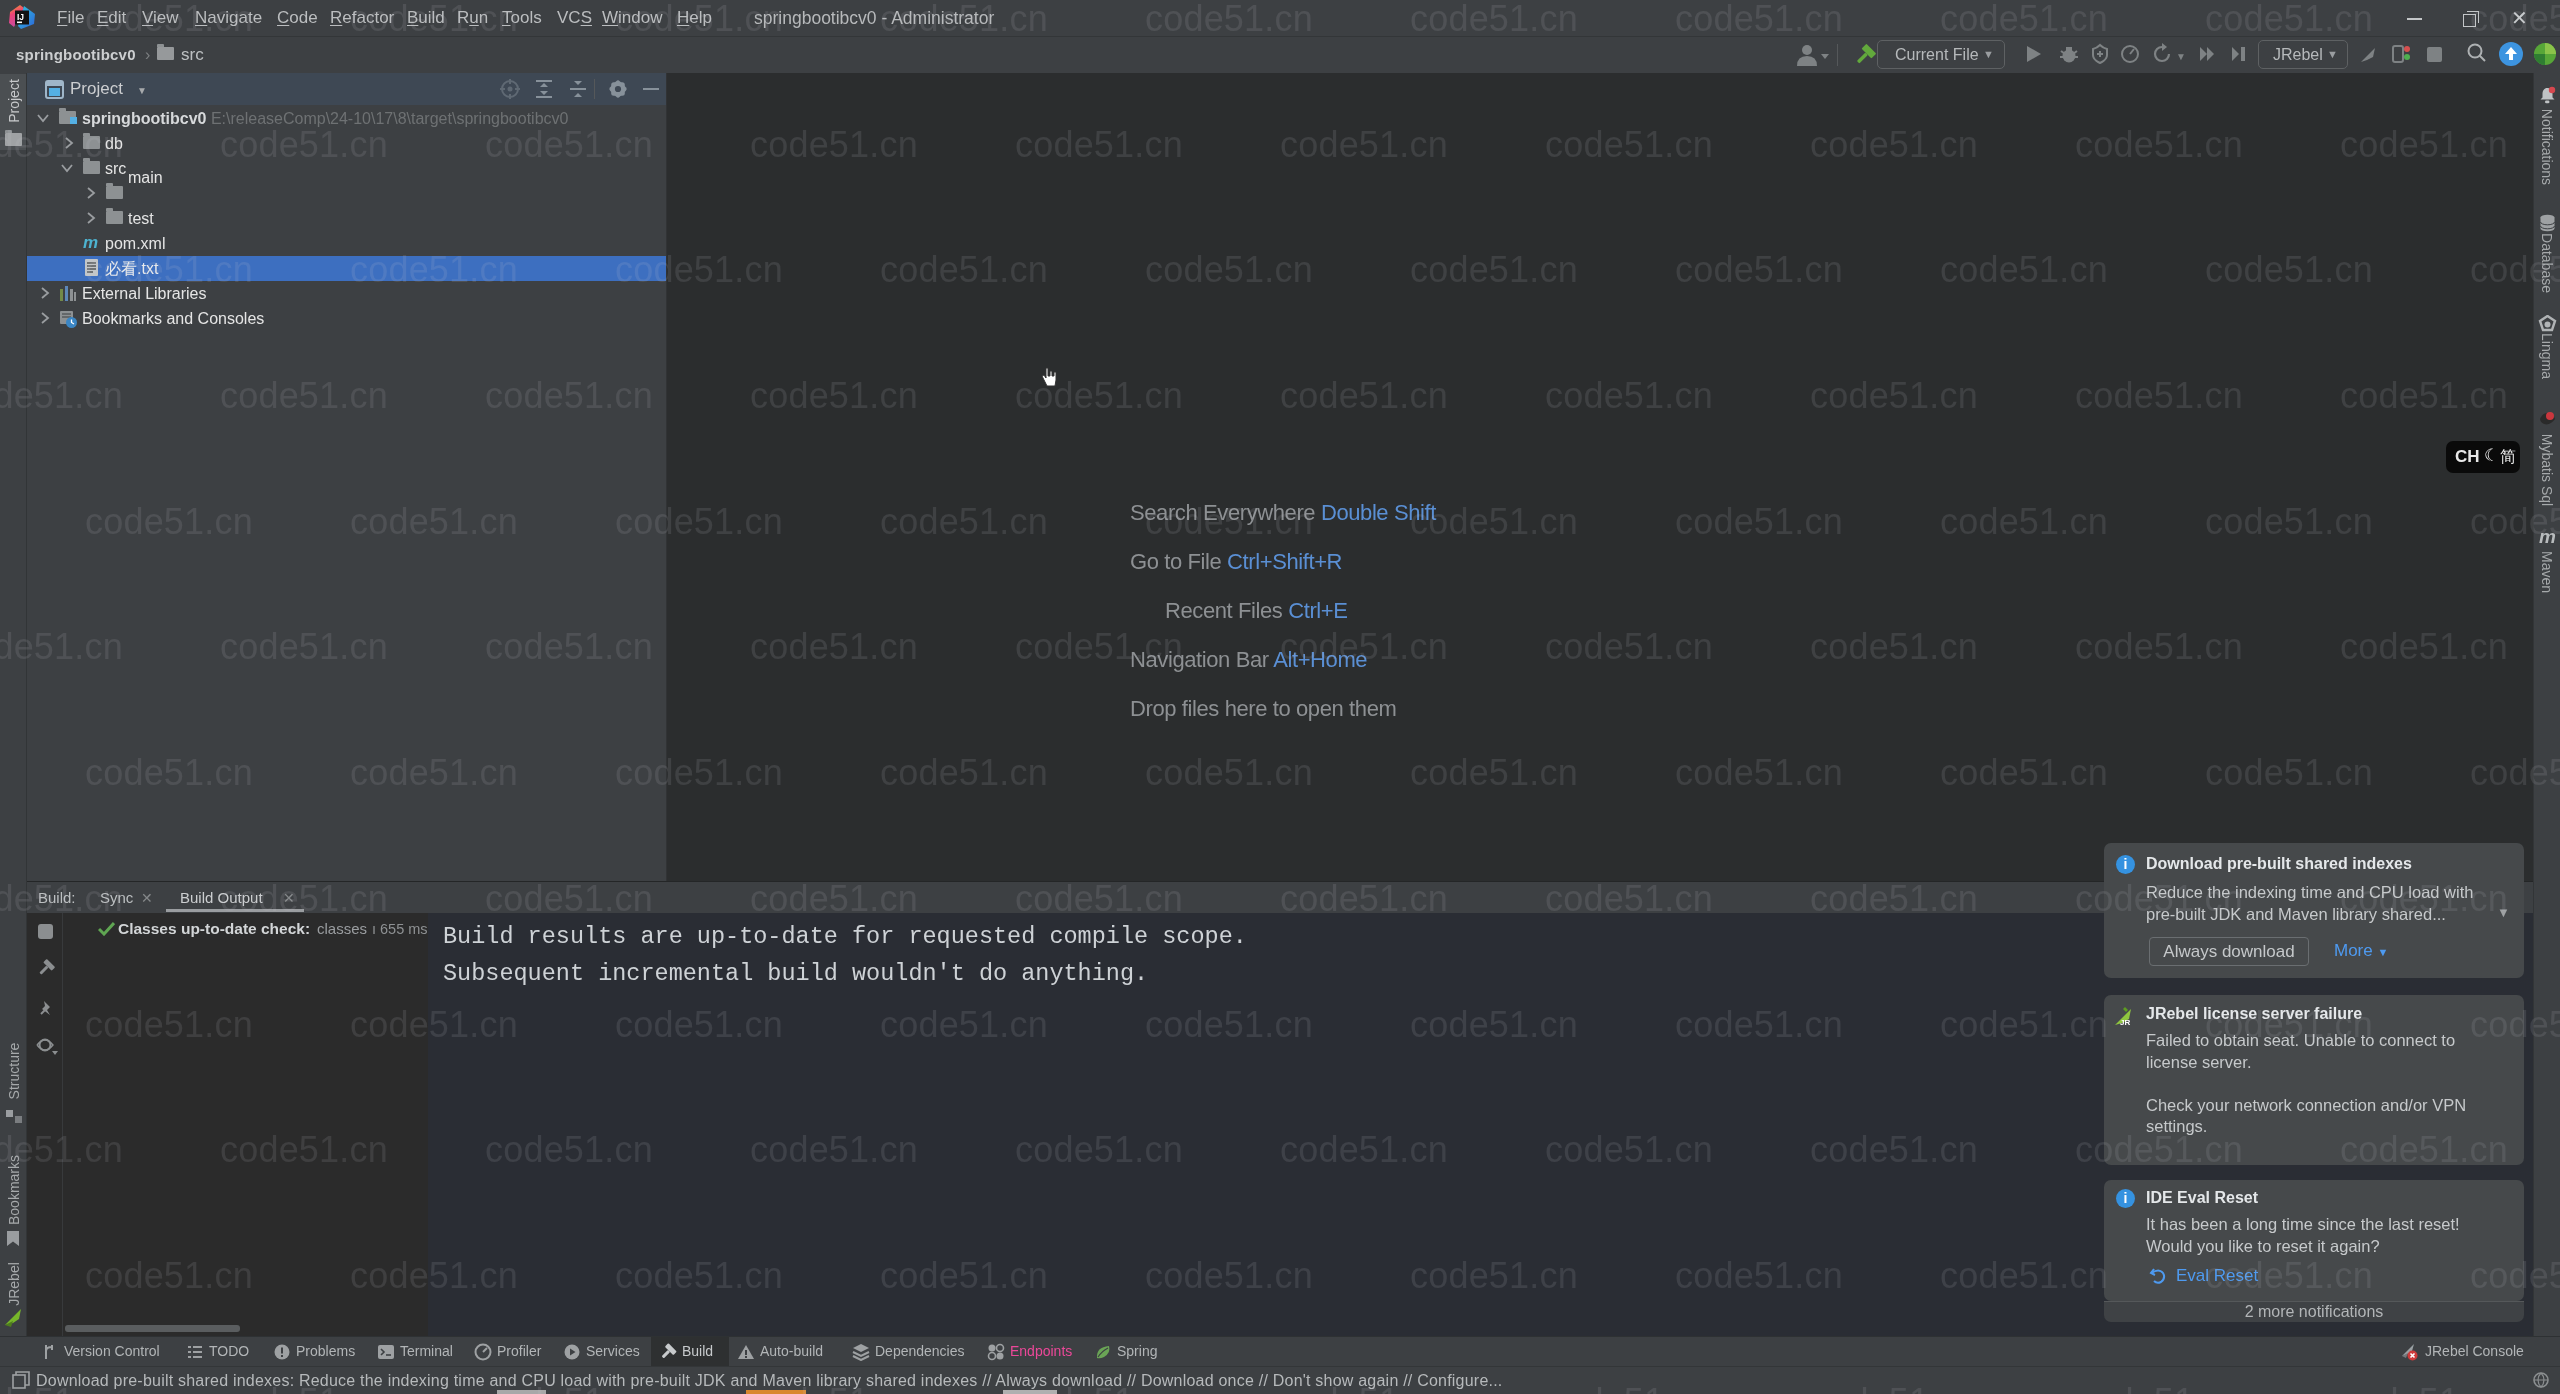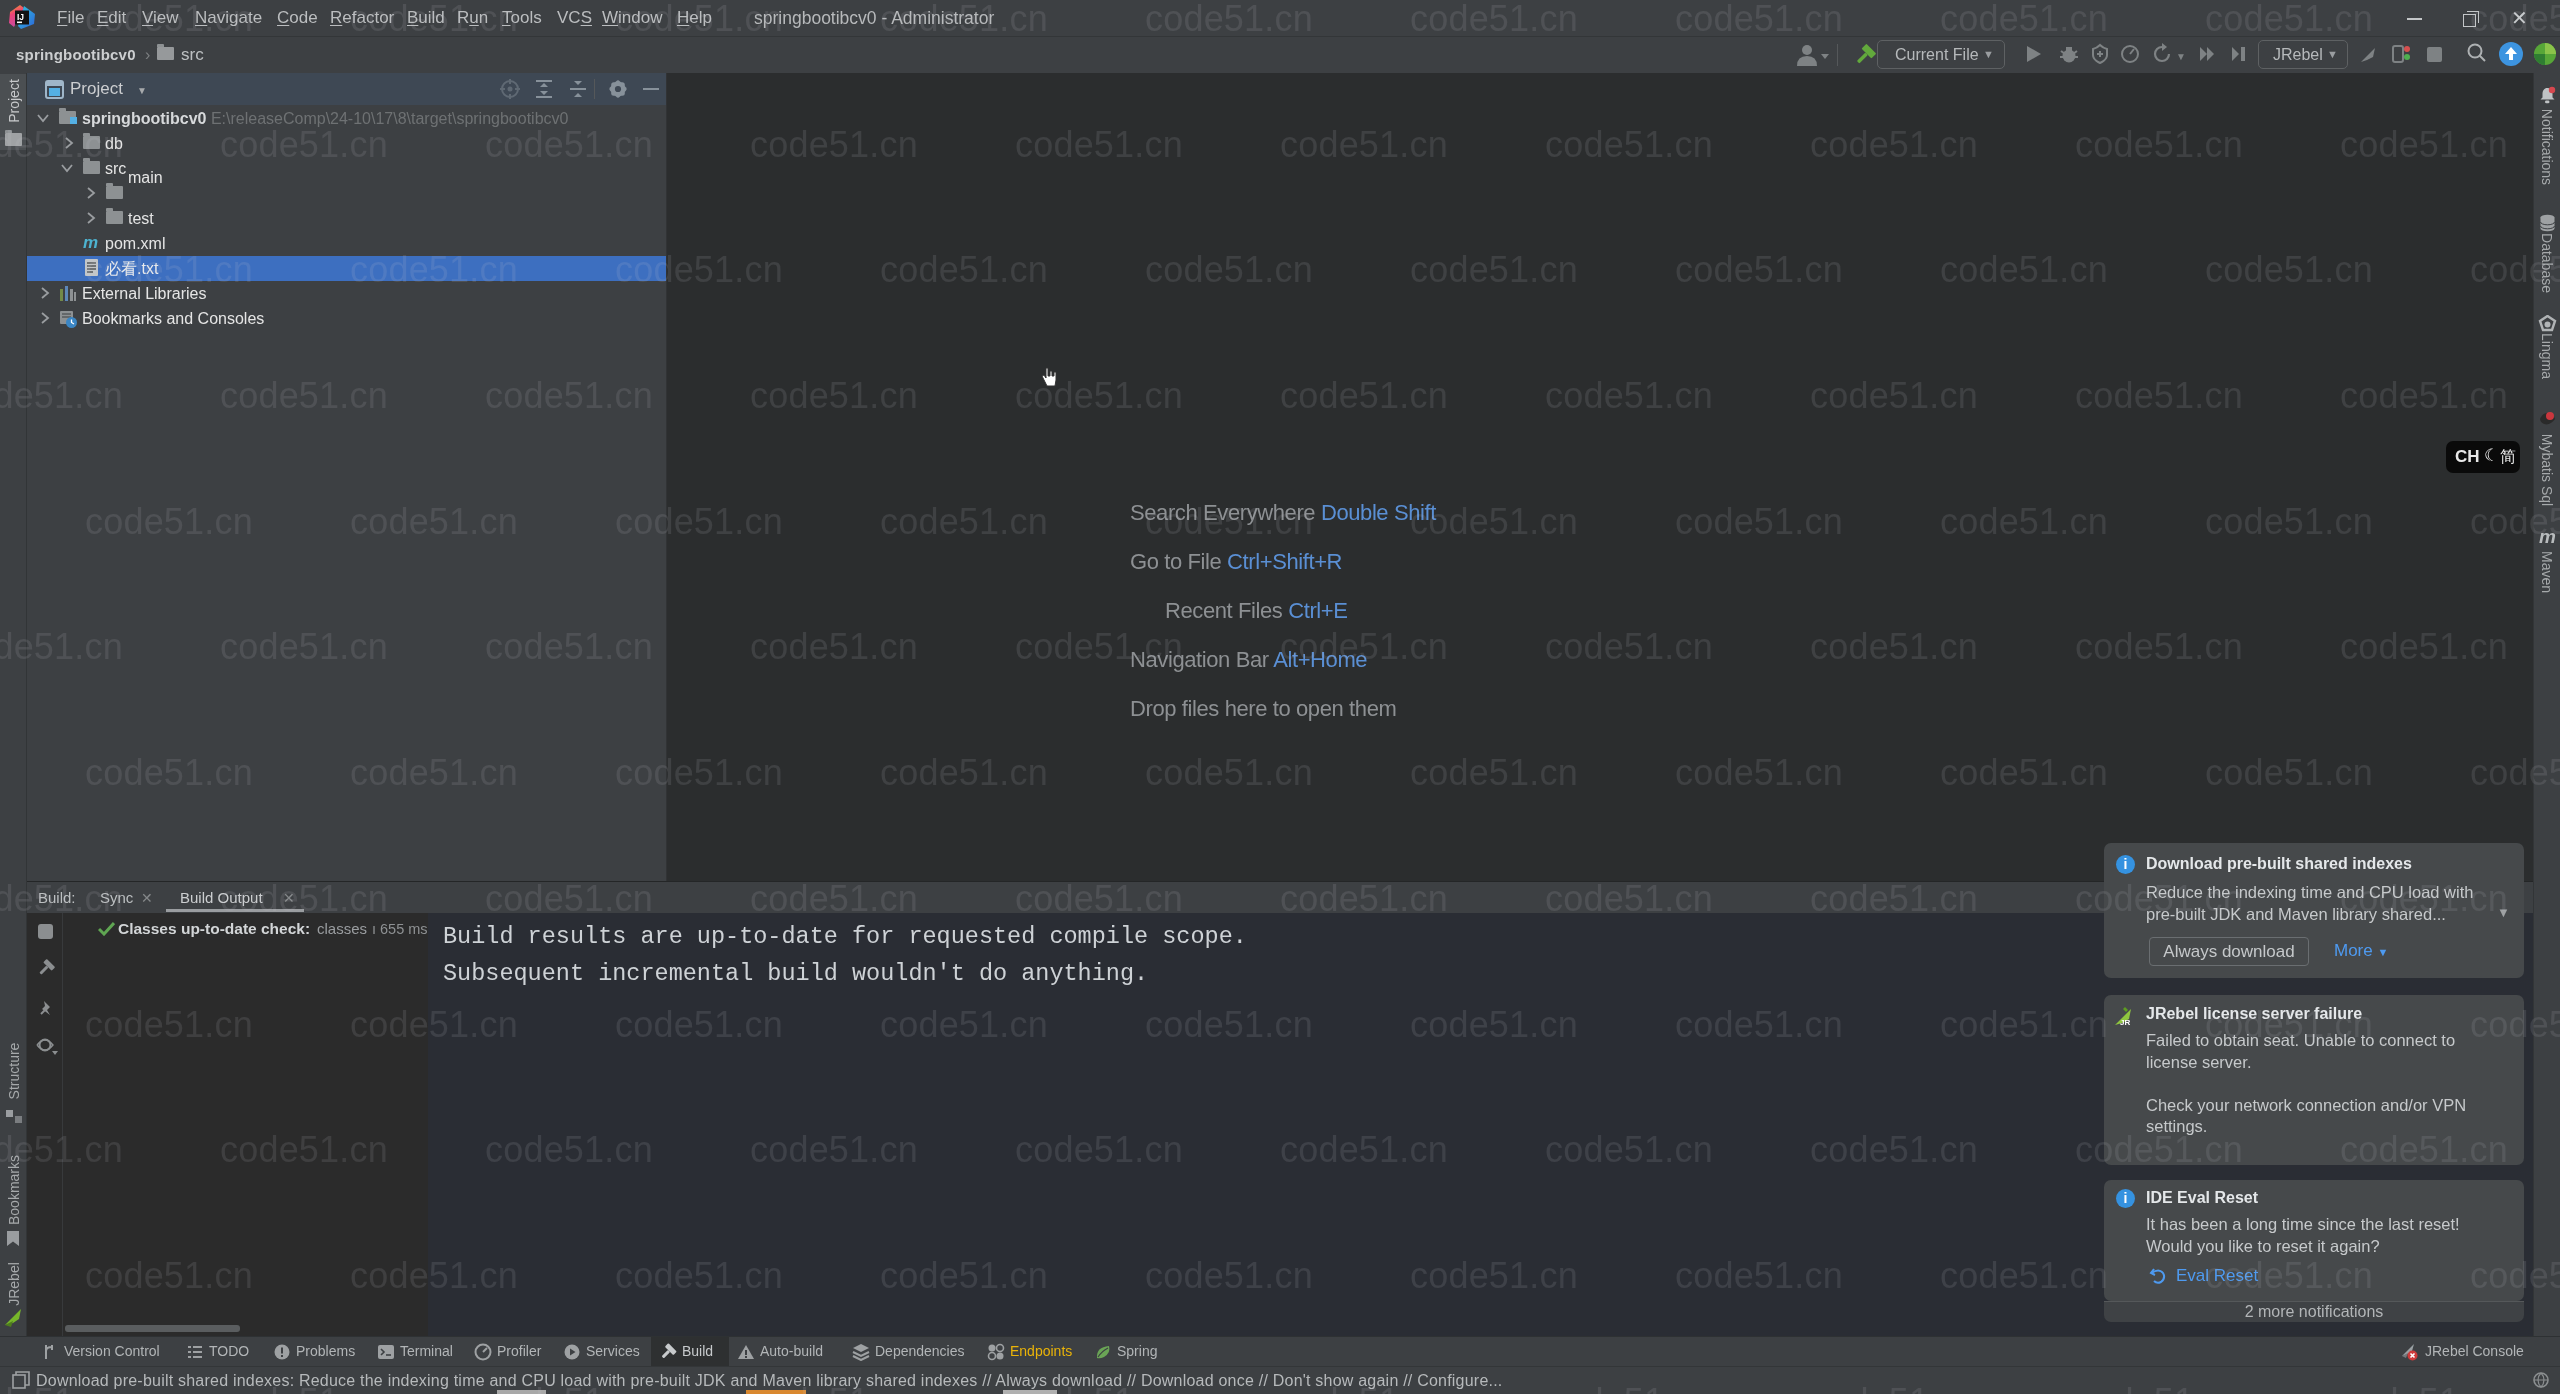--- a/index.html
+++ b/index.html
@@ -345,21 +345,21 @@
         <path d="M1 9 L9 13 L17 9" fill="none" stroke="#9ea1a3" stroke-width="2"></path>
         <path d="M1 13 L9 17 L17 13" fill="none" stroke="#9ea1a3" stroke-width="2"></path>
       </svg>
 <div class="sbitem" style="left:875px;top:1337px;color:#b2b5b7;">Dependencies</div>
 <svg class="abs" style="left:987px;top:1343px;" width="18" height="18" viewBox="0 0 18 18">
         <circle cx="5" cy="5" r="3.5" fill="#9ea1a3"></circle>
         <circle cx="13" cy="5" r="3.5" fill="none" stroke="#9ea1a3" stroke-width="1.6"></circle>
         <circle cx="5" cy="13" r="3.5" fill="none" stroke="#9ea1a3" stroke-width="1.6"></circle>
         <circle cx="13" cy="13" r="3.5" fill="#9ea1a3"></circle>
       </svg>
-<div class="sbitem" style="left:1010px;top:1337px;color:#eab308;">Endpoints</div>
+<div class="sbitem" style="left:1010px;top:1337px;color:#ec4899;">Endpoints</div>
 <svg class="abs" style="left:1094px;top:1343px;" width="18" height="18" viewBox="0 0 18 18">
         <path d="M3 15 Q2 4 15 3 Q17 10 10 14 Q6 16 3 15 Z" fill="#6aa456"></path>
         <path d="M4 14 Q8 8 14 5" stroke="#3d4043" stroke-width="1.2" fill="none"></path>
       </svg>
 <div class="sbitem" style="left:1117px;top:1337px;color:#b2b5b7;">Spring</div>
 <svg class="abs" style="left:2400px;top:1342px;" width="20" height="20" viewBox="0 0 20 20">
         <path d="M2 14 L14 2 L12 9 L6 13 Z" fill="#9aa0a3"></path>
         <path d="M2 14 L8 11 L6 16 Z" fill="#73787b"></path>
         <circle cx="12.5" cy="13.5" r="5" fill="#ce3b3b"></circle>
         <path d="M10.5 11.5 L14.5 15.5 M14.5 11.5 L10.5 15.5" stroke="#fff" stroke-width="1.6"></path>

